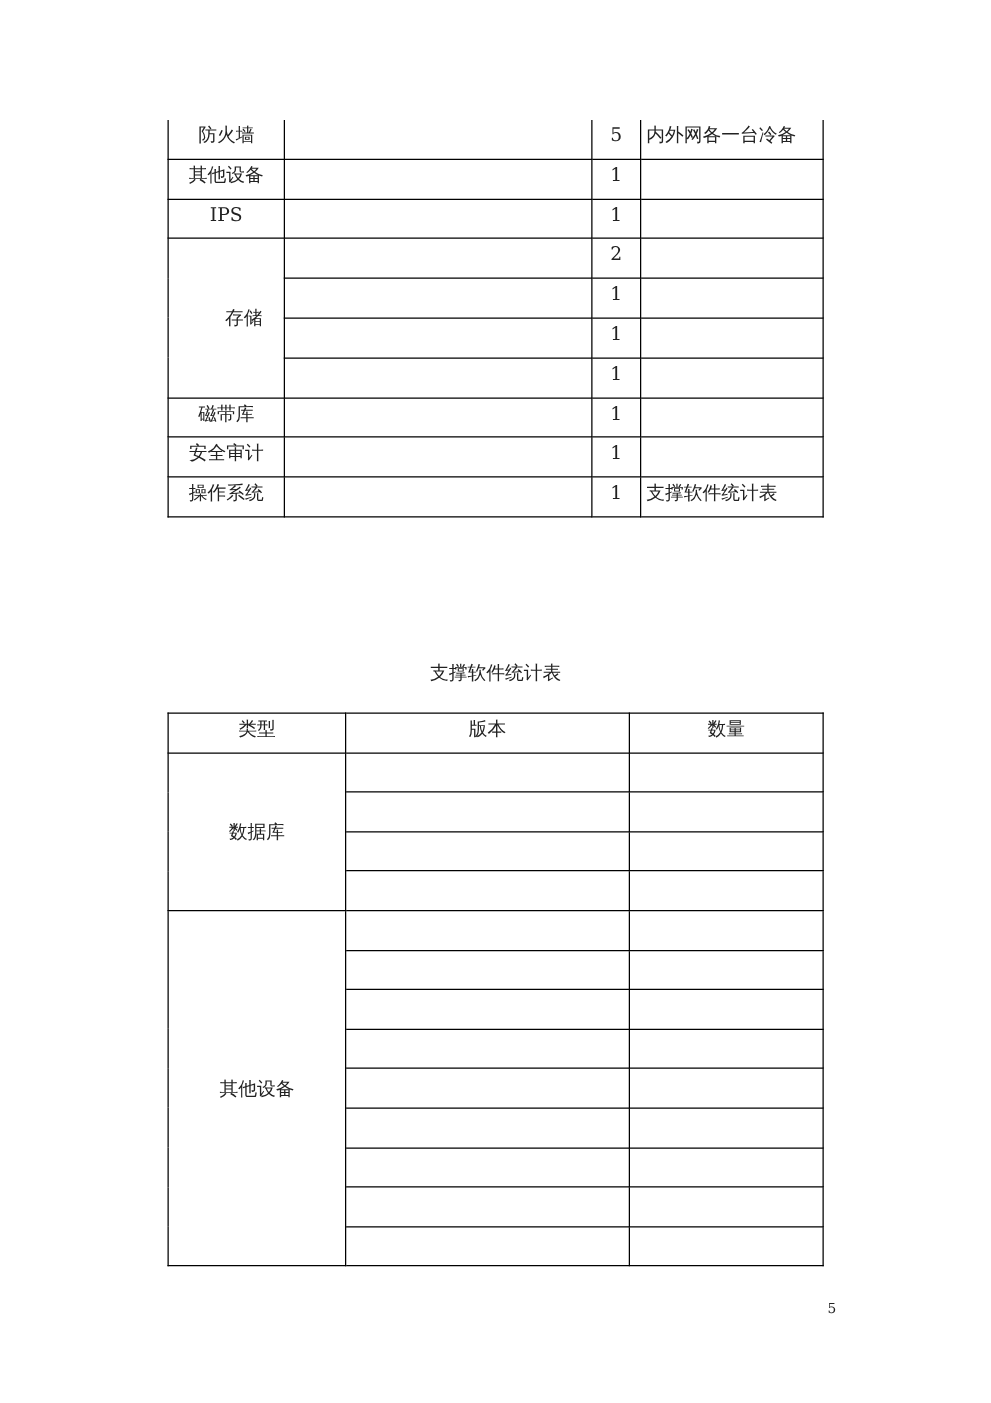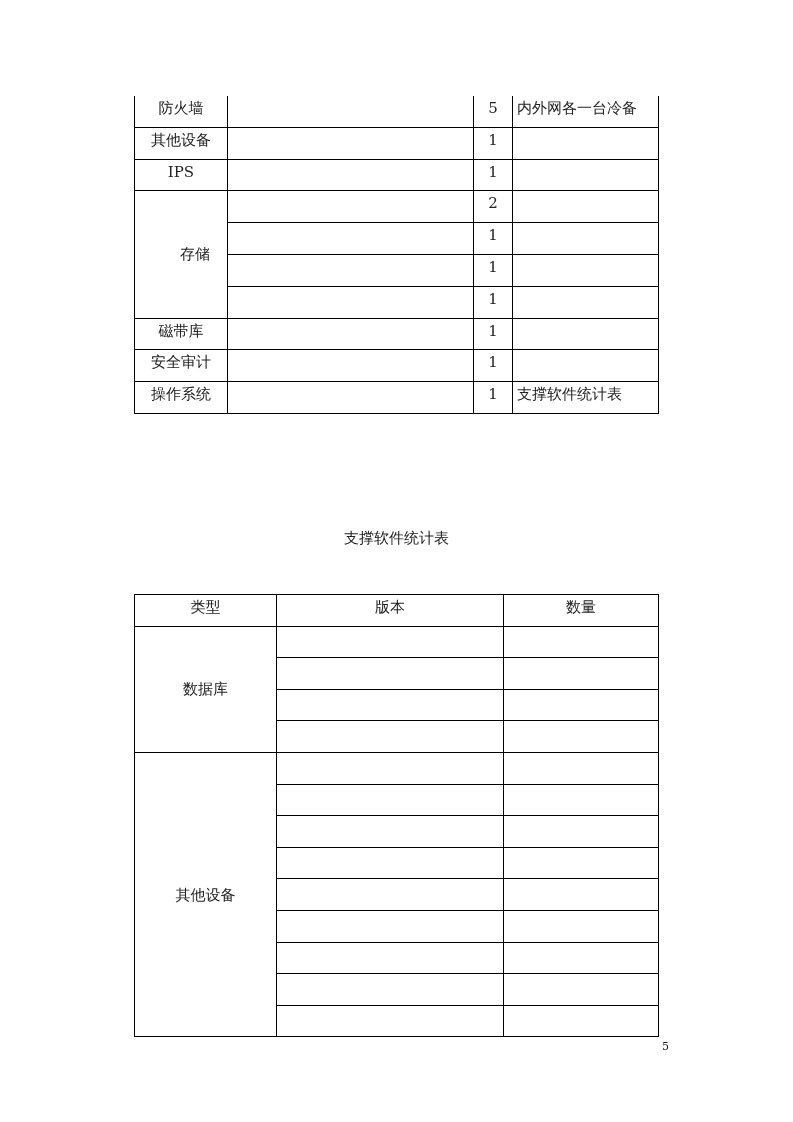--- a/index.html
+++ b/index.html
@@ -20,21 +20,21 @@
     }
     #hw-table { left: 134px; top: 96px; width: 524px; }
     #hw-table tr:first-child td { border-top: none; }
     #hw-table td { height: 30.8px; margin-left: 16px; }
     #hw-table td.note { text-align: left; padding-left: 4px; }
     #hw-table td.merged { vertical-align: middle; padding-left: 28px; }
     #sw-title {
       position: absolute; left: 0; width: 793px; top: 526px;
       text-align: center; font-size: 15px; line-height: 24px;
     }
-    #sw-table { left: 134px; top: 570px; width: 524px; margin-top: 24px; }
+    #sw-table { left: 134px; top: 570px; width: 524px; }
     #sw-table td, #sw-table th { height: 30.6px; }
     #sw-table td.merged { vertical-align: middle; }
     #page-number {
       position: absolute; left: 662px; top: 1040px; font-size: 11px; line-height: 14px;
     }
   </style>
 </head>
 <body>
 
 <table id="hw-table">

